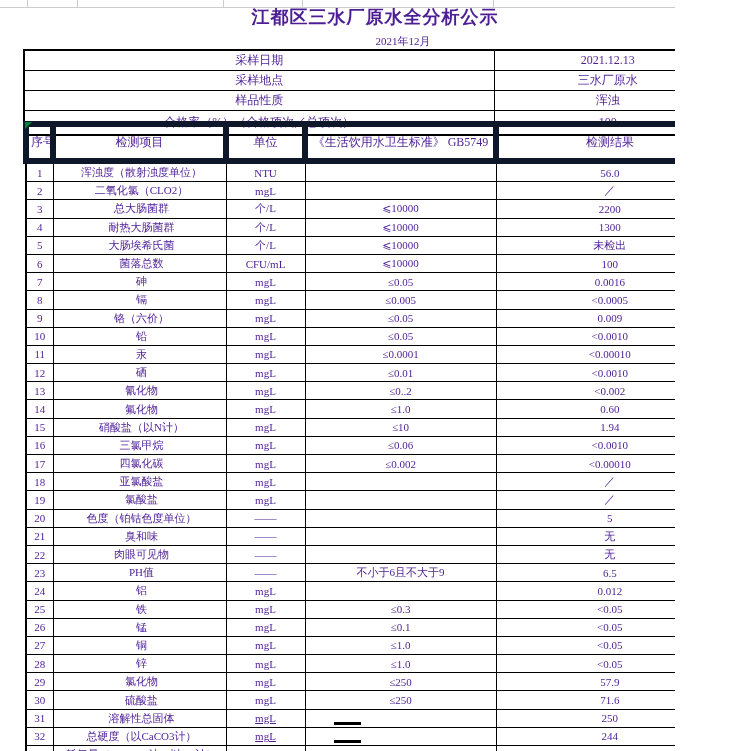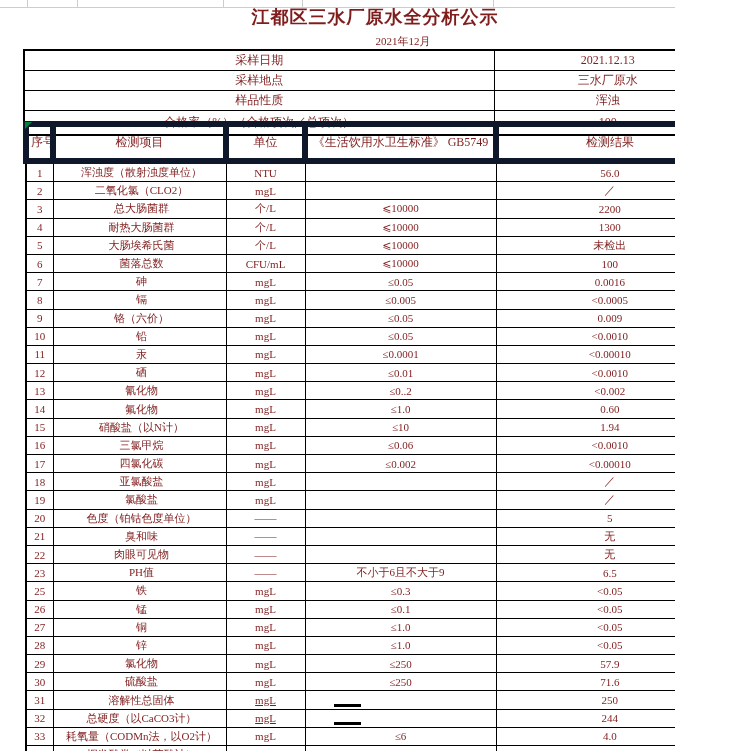--- a/index.html
+++ b/index.html
@@ -1,17 +1,17 @@
 <!DOCTYPE html>
 <html><head>
 <meta charset="utf-8">
 <style>
   html,body{margin:0;padding:0;background:#fff;}
   .sheet{position:relative;width:675px;height:751px;background:#ffffff;overflow:hidden;
-         font-family:"Liberation Serif","DejaVu Serif",serif;color:#7f1d1d;}
+         font-family:"Liberation Serif","DejaVu Serif",serif;color:#4c1d95;}
   
   .grid-top{position:absolute;left:0;top:7px;width:750px;height:0;border-top:1px solid #cdcdcd;}
   .grid-stub{position:absolute;top:0;width:0;height:7px;border-left:1px solid #cdcdcd;}
   
   .title{position:absolute;left:0;top:5px;width:750px;text-align:center;
          font-family:"Liberation Sans","DejaVu Sans",sans-serif;font-weight:700;
          font-size:18px;letter-spacing:1px;}
   .subtitle{position:absolute;left:0;top:34px;width:750px;text-align:center;font-size:11px;padding-left:28px;}
   
   table{border-collapse:collapse;table-layout:fixed;}
@@ -249,20 +249,27 @@
           <td class="c-res">无</td>
         </tr>
         <tr>
           <td class="c-no">23</td>
           <td class="c-item">PH值</td>
           <td class="c-unit">——</td>
           <td class="c-std">不小于6且不大于9</td>
           <td class="c-res">6.5</td>
         </tr>
         <tr>
+          <td class="c-no">24</td>
+          <td class="c-item">铝</td>
+          <td class="c-unit">mgL</td>
+          <td class="c-std"></td>
+          <td class="c-res">0.012</td>
+        </tr>
+        <tr>
           <td class="c-no">25</td>
           <td class="c-item">铁</td>
           <td class="c-unit">mgL</td>
           <td class="c-std">≤0.3</td>
           <td class="c-res">&lt;0.05</td>
         </tr>
         <tr>
           <td class="c-no">26</td>
           <td class="c-item">锰</td>
           <td class="c-unit">mgL</td>

